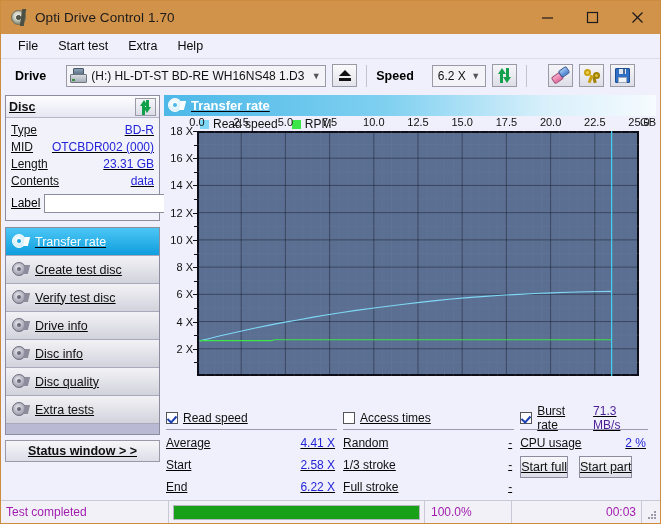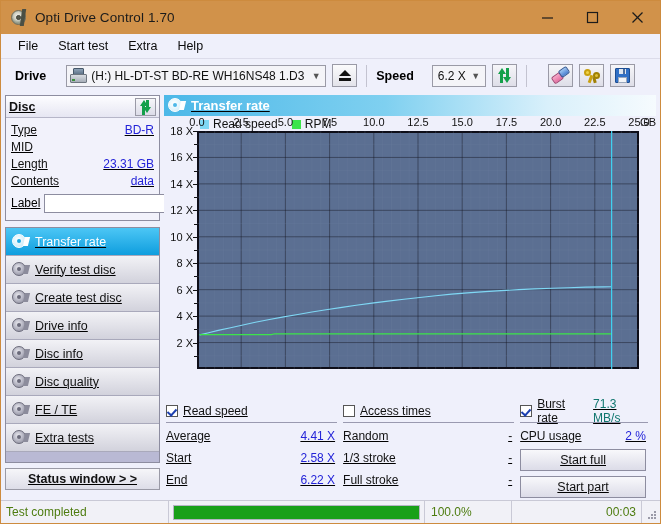--- a/index.html
+++ b/index.html
@@ -273,38 +273,38 @@
   .chk-row { display:flex; align-items:center; height:18px; gap:5px; }
   .chk {
     width:12px; height:12px; background:#fff; border:1px solid #555; position:relative;
     flex:0 0 auto;
   }
   .chk.on:after {
     content:""; position:absolute; left:2px; top:1px; width:4px; height:7px;
     border:solid #1b3fb0; border-width:0 2px 2px 0; transform:rotate(42deg);
   }
   .chk-lab { font-size:12px; color:#111; }
-  .chk-val { margin-left:auto; color:#0f766e; font-size:12px; padding-right:8px; }
+  .chk-val { margin-left:auto; color:#4c1d95; font-size:12px; padding-right:8px; }
   .hr { height:1px; background:#9a9ab0; margin:2px 6px 2px 0; }
   .srow { display:flex; align-items:center; height:22px; font-size:12px; }
   .srow .k { color:#111; }
   .srow .v { margin-left:auto; color:#2323d8; padding-right:8px; }
   .srow .v.dash { color:#111; }
-  .btns-col { display:flex; flex-direction:column; gap:5px; padding-right:8px; margin-top:2px;}
+  .btns-col { display:flex; flex-direction:row; gap:11px; padding-right:8px; margin-top:2px;}
   .act-btn {
     height:22px; background:linear-gradient(#f8f8fb,#dcdce8);
     border:1px solid #8d8da0; display:flex; align-items:center; justify-content:center;
     font-size:12.5px; color:#111;
   }
   
   .statusbar {
     flex:0 0 auto; height:23px; display:flex; align-items:stretch;
     border-top:1px solid #c9c9d6; background:#f1f1f7;
   }
-  .sb-cell { display:flex; align-items:center; padding:0 5px; font-size:12px; color:#4d7c0f; }
+  .sb-cell { display:flex; align-items:center; padding:0 5px; font-size:12px; color:#a21caf; }
   .sb-msg { width:168px; border-right:1px solid #c9c9d6; }
   .sb-prog { flex:1 1 auto; display:flex; align-items:center; padding:2px 4px; }
   .prog-outer { flex:1 1 auto; height:15px; background:#f1f1f7; border:1px solid #b5b5c4; position:relative; }
   .prog-inner { position:absolute; left:0; top:0; bottom:0; background:#19a019; }
   .sb-pct { width:88px; border-left:1px solid #c9c9d6; border-right:1px solid #c9c9d6; justify-content:flex-start; padding-left:6px;}
   .sb-time { width:130px; border-right:1px solid #c9c9d6; justify-content:flex-end; }
   .sb-grip { width:18px; display:flex; align-items:flex-end; justify-content:flex-end; padding:0 3px 3px 0;}
   .grip-dots { width:9px; height:9px; position:relative;}
   .grip-dots i { position:absolute; width:2px; height:2px; background:#9a9aa8; }
 </style>
@@ -418,20 +418,21 @@
             </div>
           </div>
         </div>
         <div class="disc-body">
           <div class="row">
             <span class="k">Type</span>
             <span class="v">BD-R</span>
           </div>
           <div class="row">
             <span class="k">MID</span>
+            <span class="v">OTCBDR002 (000)</span>
           </div>
           <div class="row">
             <span class="k">Length</span>
             <span class="v">23.31 GB</span>
           </div>
           <div class="row">
             <span class="k">Contents</span>
             <span class="v">data</span>
           </div>
           <div class="label-row">
@@ -452,29 +453,29 @@
               <i class="h"></i>
             </span>
           <span>Transfer rate</span>
         </div>
         <div class="tab">
           <span class="tico">
               <i class="d"></i>
               <i class="f"></i>
               <i class="h"></i>
             </span>
-          <span>Verify test disc</span>
+          <span>Create test disc</span>
         </div>
         <div class="tab">
           <span class="tico">
               <i class="d"></i>
               <i class="f"></i>
               <i class="h"></i>
             </span>
-          <span>Create test disc</span>
+          <span>Verify test disc</span>
         </div>
         <div class="tab">
           <span class="tico">
               <i class="d"></i>
               <i class="f"></i>
               <i class="h"></i>
             </span>
           <span>Drive info</span>
         </div>
         <div class="tab">
@@ -485,28 +486,20 @@
             </span>
           <span>Disc info</span>
         </div>
         <div class="tab">
           <span class="tico">
               <i class="d"></i>
               <i class="f"></i>
               <i class="h"></i>
             </span>
           <span>Disc quality</span>
-        </div>
-        <div class="tab">
-          <span class="tico">
-              <i class="d"></i>
-              <i class="f"></i>
-              <i class="h"></i>
-            </span>
-          <span>FE / TE</span>
         </div>
         <div class="tab">
           <span class="tico">
               <i class="d"></i>
               <i class="f"></i>
               <i class="h"></i>
             </span>
           <span>Extra tests</span>
         </div>
         <div class="tabs-filler"></div>

